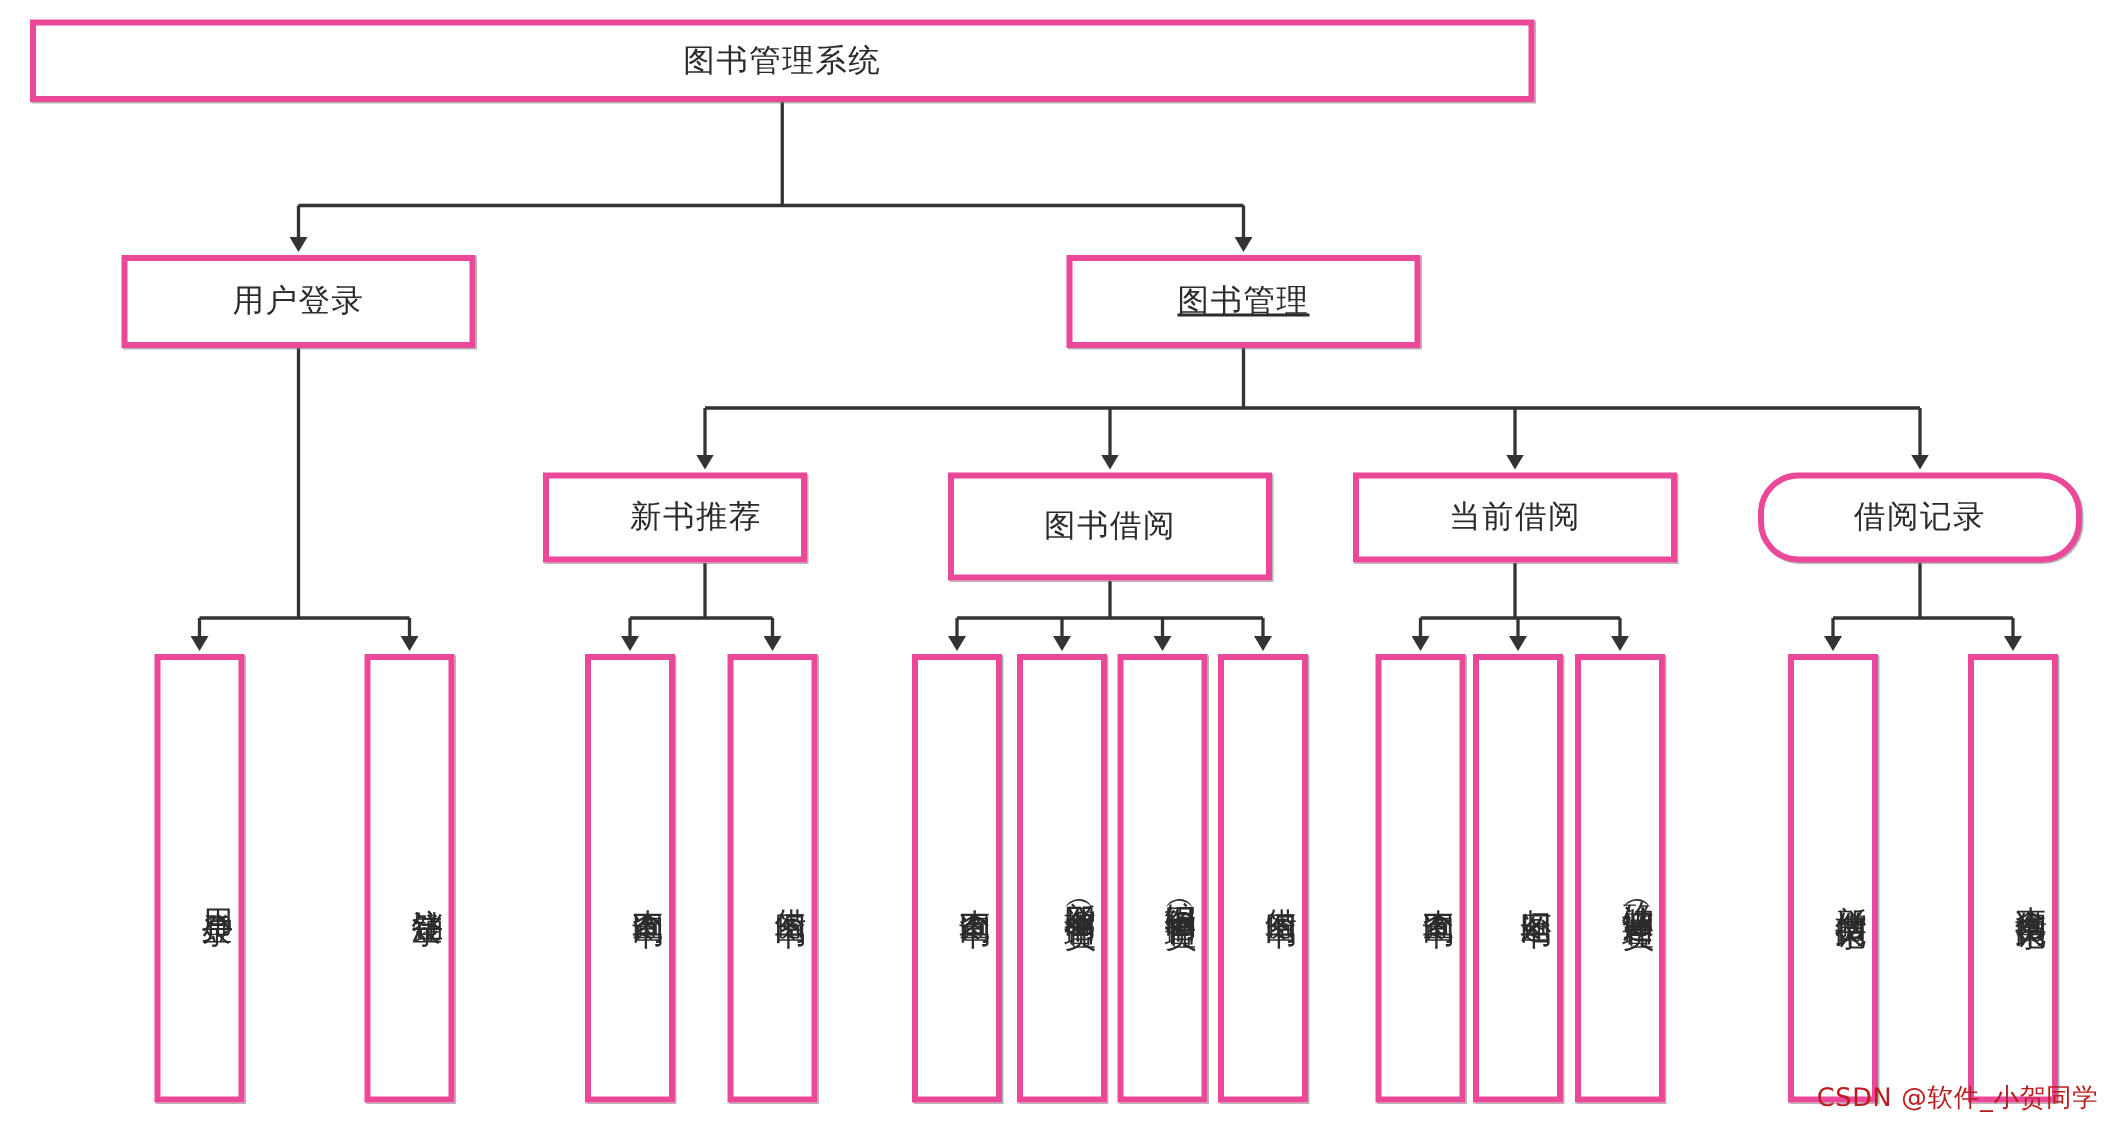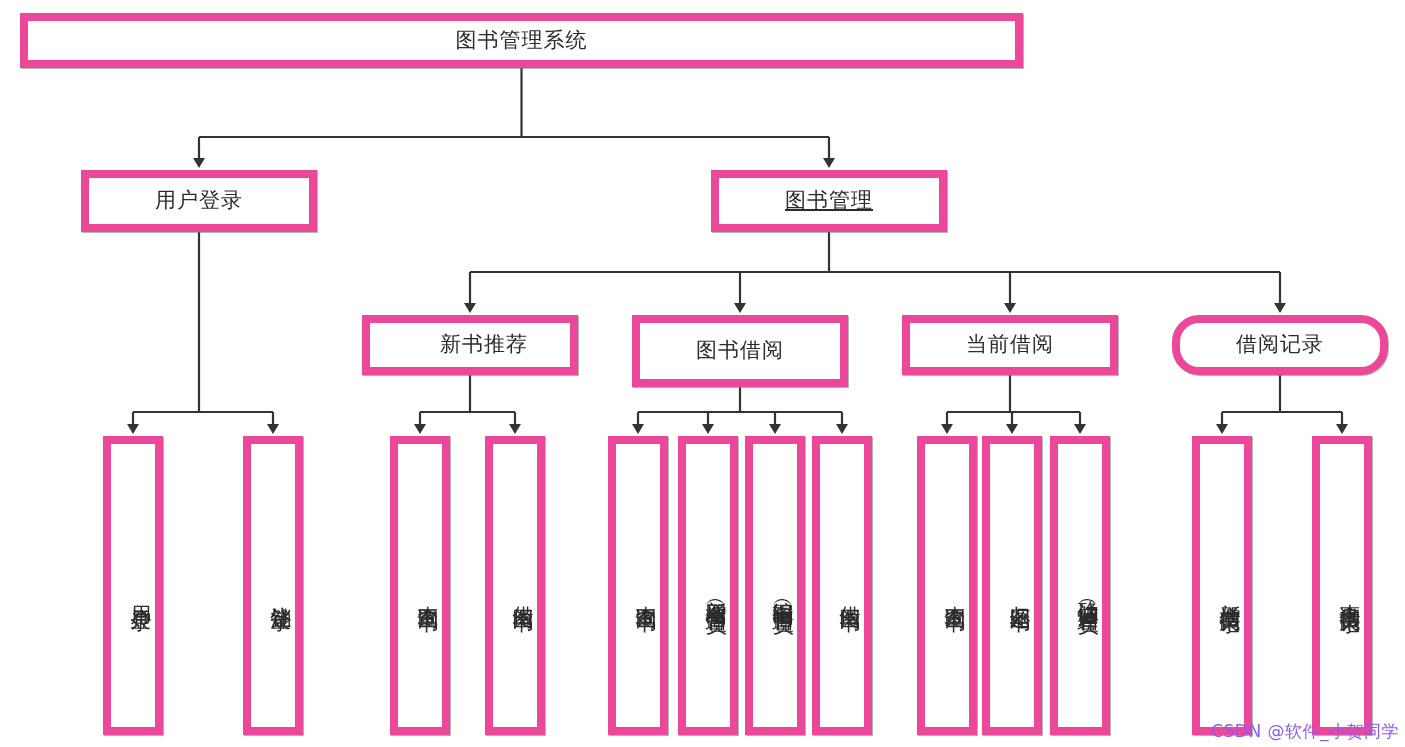--- a/index.html
+++ b/index.html
@@ -5,39 +5,39 @@
   html,body{margin:0;padding:0;background:#ffffff;}
   body{
     width:1405px;height:747px;overflow:hidden;
     font-family:"DejaVu Sans","Liberation Sans",sans-serif;
   }
   #stage{position:relative;width:1405px;height:747px;background:#fff;}
   svg#wires{position:absolute;left:0;top:0;width:1405px;height:747px;}
   .node{
     position:absolute;box-sizing:border-box;
     background:#ffffff;
-    border:8px solid #ec4899;
+    border:4px solid #ec4899;
     box-shadow:1px 1px 0 0 rgba(120,120,120,0.55);
     display:flex;align-items:center;justify-content:center;
     color:#2b2b2b;
   }
   .node.horiz{font-size:21px;letter-spacing:1px;line-height:1.1;}
   .node.vert{
     writing-mode:vertical-rl;
     text-orientation:upright;
     font-size:21px;
     letter-spacing:2px;
     padding-top:14px;
     align-items:flex-start;justify-content:center;
     white-space:nowrap;
   }
   .node.vert span{writing-mode:vertical-rl;text-orientation:upright;display:block;}
   .watermark{
     position:absolute;right:6px;bottom:4px;
-    font-size:17px;color:#8b5cf6;
+    font-size:17px;color:#b91c1c;
     letter-spacing:0.5px;white-space:nowrap;
     pointer-events:none;
   }
 </style>
 </head>
 <body>
 
 <div id="stage">
   <svg id="wires" viewBox="0 0 1405 747">
     <defs>
@@ -85,21 +85,21 @@
   <div id="nodes-layer">
       <div class="node horiz" style="left: 20px; top: 13px; width: 1003px; height: 55px;">
         <span>图书管理系统</span>
       </div>
       <div class="node horiz" style="left: 81px; top: 170px; width: 236px; height: 62px;">
         <span>用户登录</span>
       </div>
       <div class="node horiz" style="left: 711px; top: 170px; width: 236px; height: 62px; text-decoration: underline;">
         <span>图书管理</span>
       </div>
-      <div class="node horiz" style="left: 362px; top: 315px; width: 216px; height: 60px; padding-left: 28px;">
+      <div class="node horiz" style="left: 362px; top: 315px; width: 176px; height: 60px; padding-left: 28px;">
         <span>新书推荐</span>
       </div>
       <div class="node horiz" style="left: 632px; top: 315px; width: 216px; height: 72px;">
         <span>图书借阅</span>
       </div>
       <div class="node horiz" style="left: 902px; top: 315px; width: 216px; height: 60px;">
         <span>当前借阅</span>
       </div>
       <div class="node horiz" style="left: 1172px; top: 315px; width: 216px; height: 60px; border-radius: 27px;">
         <span>借阅记录</span>

